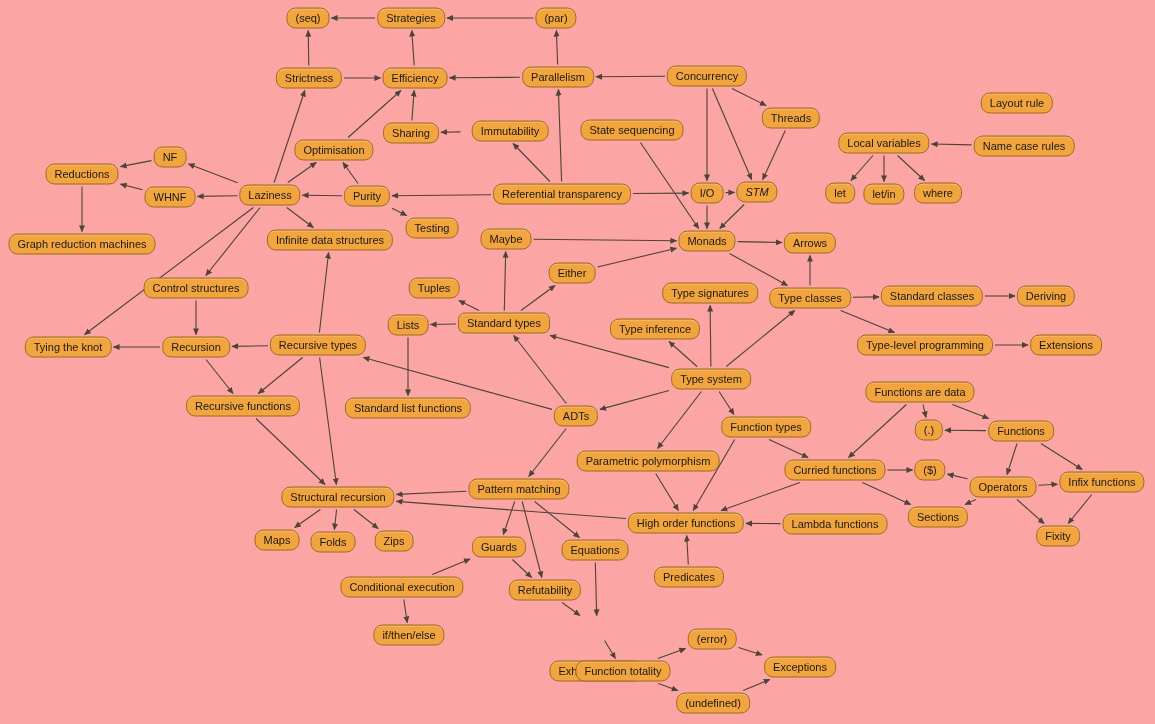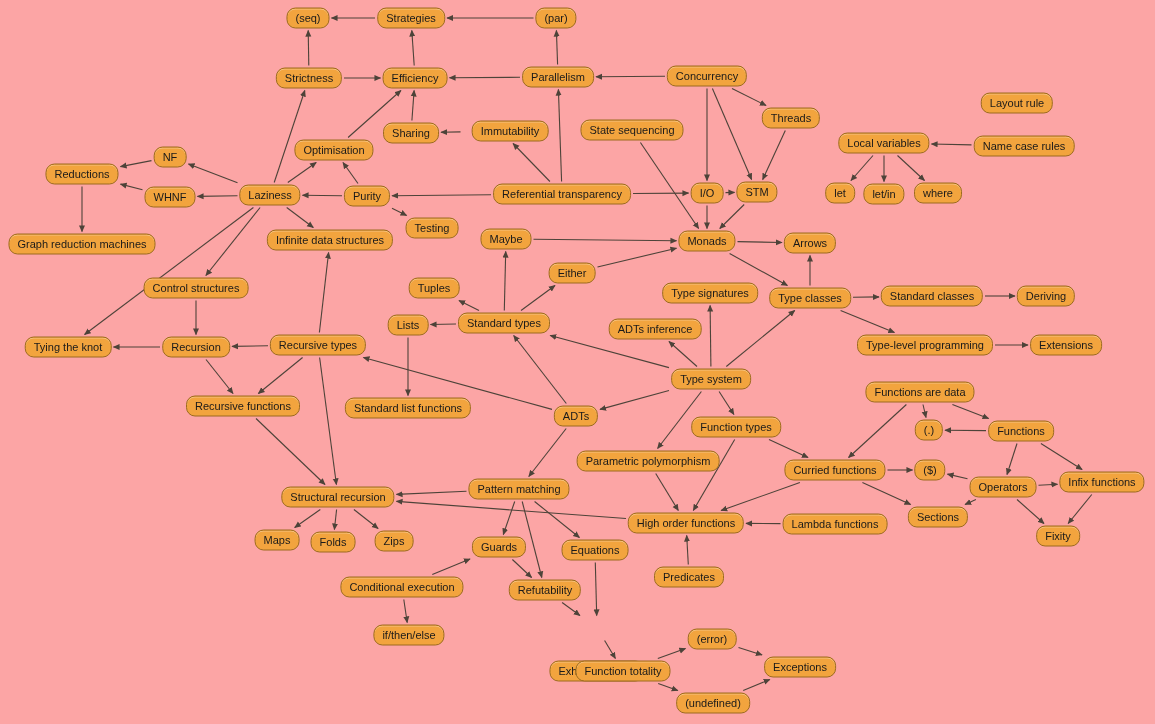--- a/index.html
+++ b/index.html
@@ -177,51 +177,51 @@
       <div class="node" style="left: 884px; top: 143px;">Local variables</div>
       <div class="node" style="left: 1024px; top: 146px;">Name case rules</div>
       <div class="node" style="left: 334px; top: 150px;">Optimisation</div>
       <div class="node" style="left: 170px; top: 157px;">NF</div>
       <div class="node" style="left: 82px; top: 174px;">Reductions</div>
       <div class="node" style="left: 170px; top: 197px;">WHNF</div>
       <div class="node" style="left: 270px; top: 195px;">Laziness</div>
       <div class="node" style="left: 367px; top: 196px;">Purity</div>
       <div class="node" style="left: 562px; top: 194px;">Referential transparency</div>
       <div class="node" style="left: 707px; top: 193px;">I/O</div>
-      <div class="node" style="left: 757px; top: 192px;">STM</div>
+      <div class="node" style="left: 757px; top: 192px; font-style: italic;">STM</div>
       <div class="node" style="left: 840px; top: 193px;">let</div>
       <div class="node" style="left: 884px; top: 194px;">let/in</div>
       <div class="node" style="left: 938px; top: 193px;">where</div>
       <div class="node" style="left: 82px; top: 244px;">Graph reduction machines</div>
       <div class="node" style="left: 330px; top: 240px;">Infinite data structures</div>
       <div class="node" style="left: 432px; top: 228px;">Testing</div>
       <div class="node" style="left: 506px; top: 239px;">Maybe</div>
       <div class="node" style="left: 707px; top: 241px;">Monads</div>
       <div class="node" style="left: 810px; top: 243px;">Arrows</div>
       <div class="node" style="left: 196px; top: 288px;">Control structures</div>
       <div class="node" style="left: 572px; top: 273px;">Either</div>
       <div class="node" style="left: 710px; top: 293px;">Type signatures</div>
       <div class="node" style="left: 810px; top: 298px;">Type classes</div>
       <div class="node" style="left: 932px; top: 296px;">Standard classes</div>
       <div class="node" style="left: 1046px; top: 296px;">Deriving</div>
       <div class="node" style="left: 434px; top: 288px;">Tuples</div>
-      <div class="node" style="left: 655px; top: 329px;">ADTs inference</div>
+      <div class="node" style="left: 655px; top: 329px;">Type inference</div>
       <div class="node" style="left: 408px; top: 325px;">Lists</div>
-      <div class="node" style="left: 504px; top: 323px;">Standard types</div>
+      <div class="node" style="left: 504px; top: 323px; border-radius: 7px;">Standard types</div>
       <div class="node" style="left: 925px; top: 345px;">Type-level programming</div>
       <div class="node" style="left: 1066px; top: 345px;">Extensions</div>
       <div class="node" style="left: 68px; top: 347px;">Tying the knot</div>
       <div class="node" style="left: 196px; top: 347px;">Recursion</div>
       <div class="node" style="left: 318px; top: 345px;">Recursive types</div>
       <div class="node" style="left: 711px; top: 379px;">Type system</div>
       <div class="node" style="left: 920px; top: 392px;">Functions are data</div>
       <div class="node" style="left: 243px; top: 406px;">Recursive functions</div>
       <div class="node" style="left: 408px; top: 408px;">Standard list functions</div>
       <div class="node" style="left: 576px; top: 416px;">ADTs</div>
-      <div class="node" style="left: 736px; top: 427px;">Function types</div>
+      <div class="node" style="left: 766px; top: 427px;">Function types</div>
       <div class="node" style="left: 929px; top: 430px;">(.)</div>
       <div class="node" style="left: 1021px; top: 431px;">Functions</div>
       <div class="node" style="left: 648px; top: 461px;">Parametric polymorphism</div>
       <div class="node" style="left: 835px; top: 470px;">Curried functions</div>
       <div class="node" style="left: 930px; top: 470px;">($)</div>
       <div class="node" style="left: 1003px; top: 487px;">Operators</div>
       <div class="node" style="left: 1102px; top: 482px;">Infix functions</div>
       <div class="node" style="left: 338px; top: 497px;">Structural recursion</div>
       <div class="node" style="left: 519px; top: 489px;">Pattern matching</div>
       <div class="node" style="left: 686px; top: 523px;">High order functions</div>

